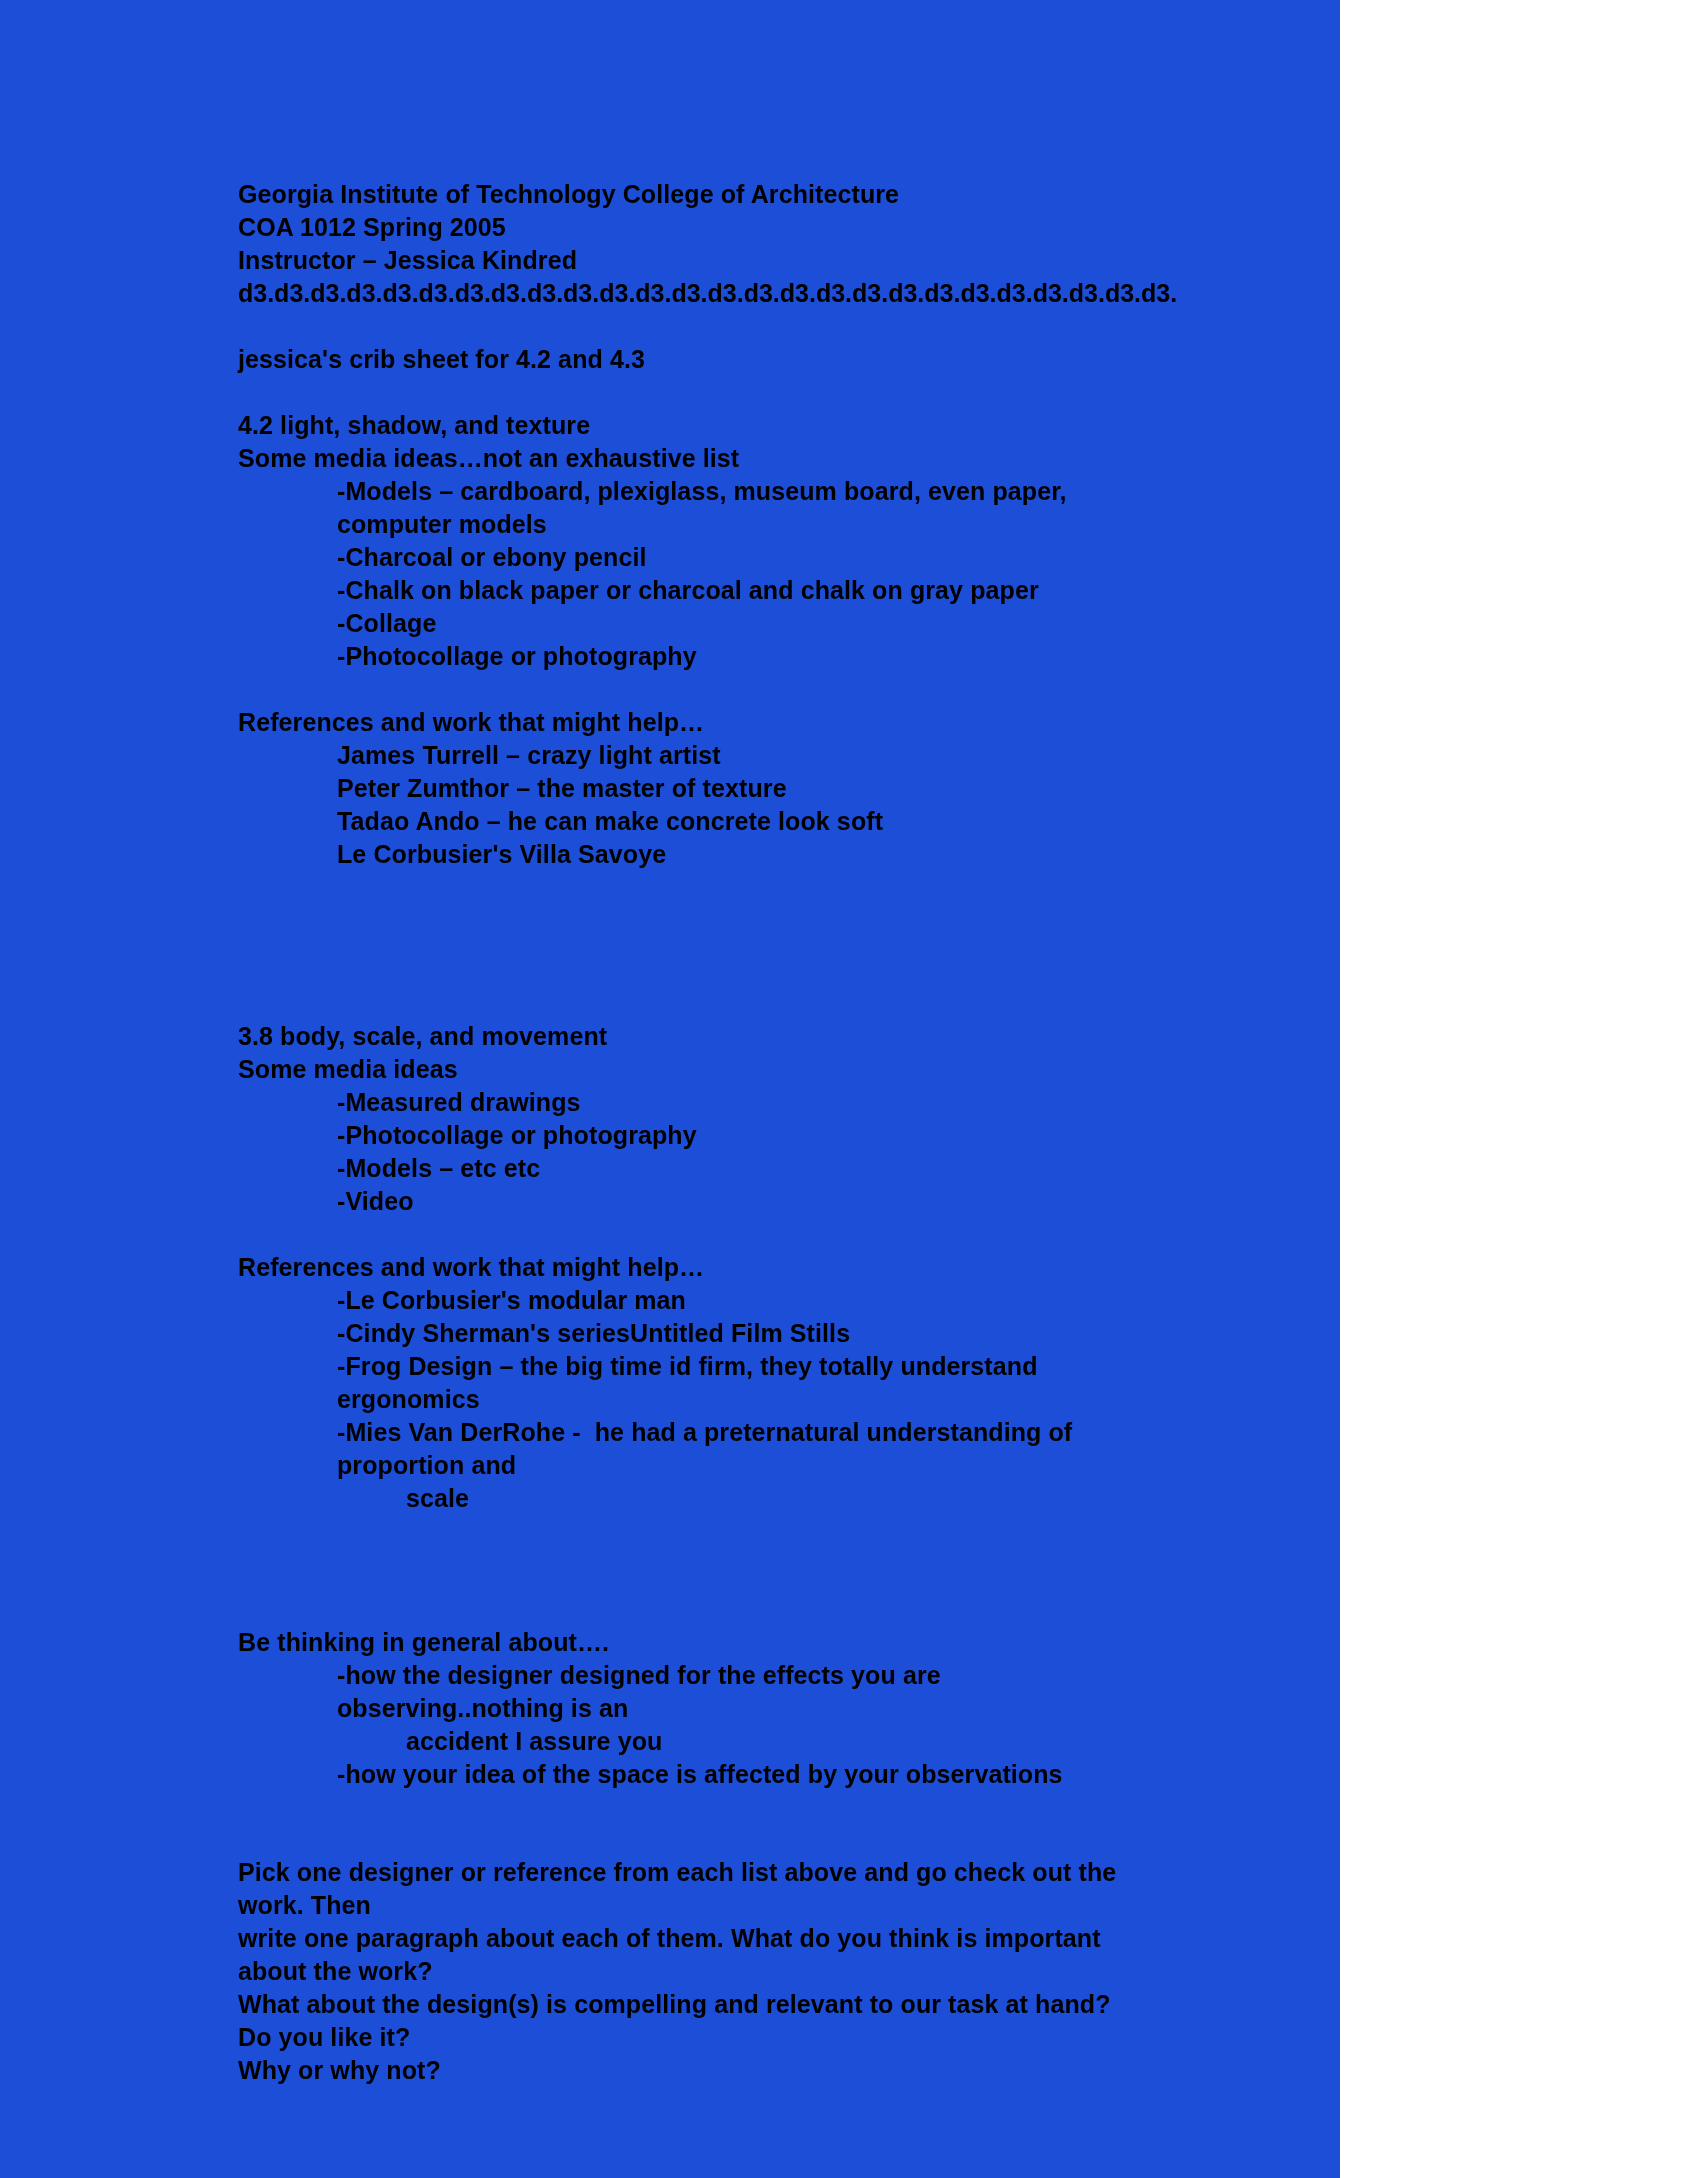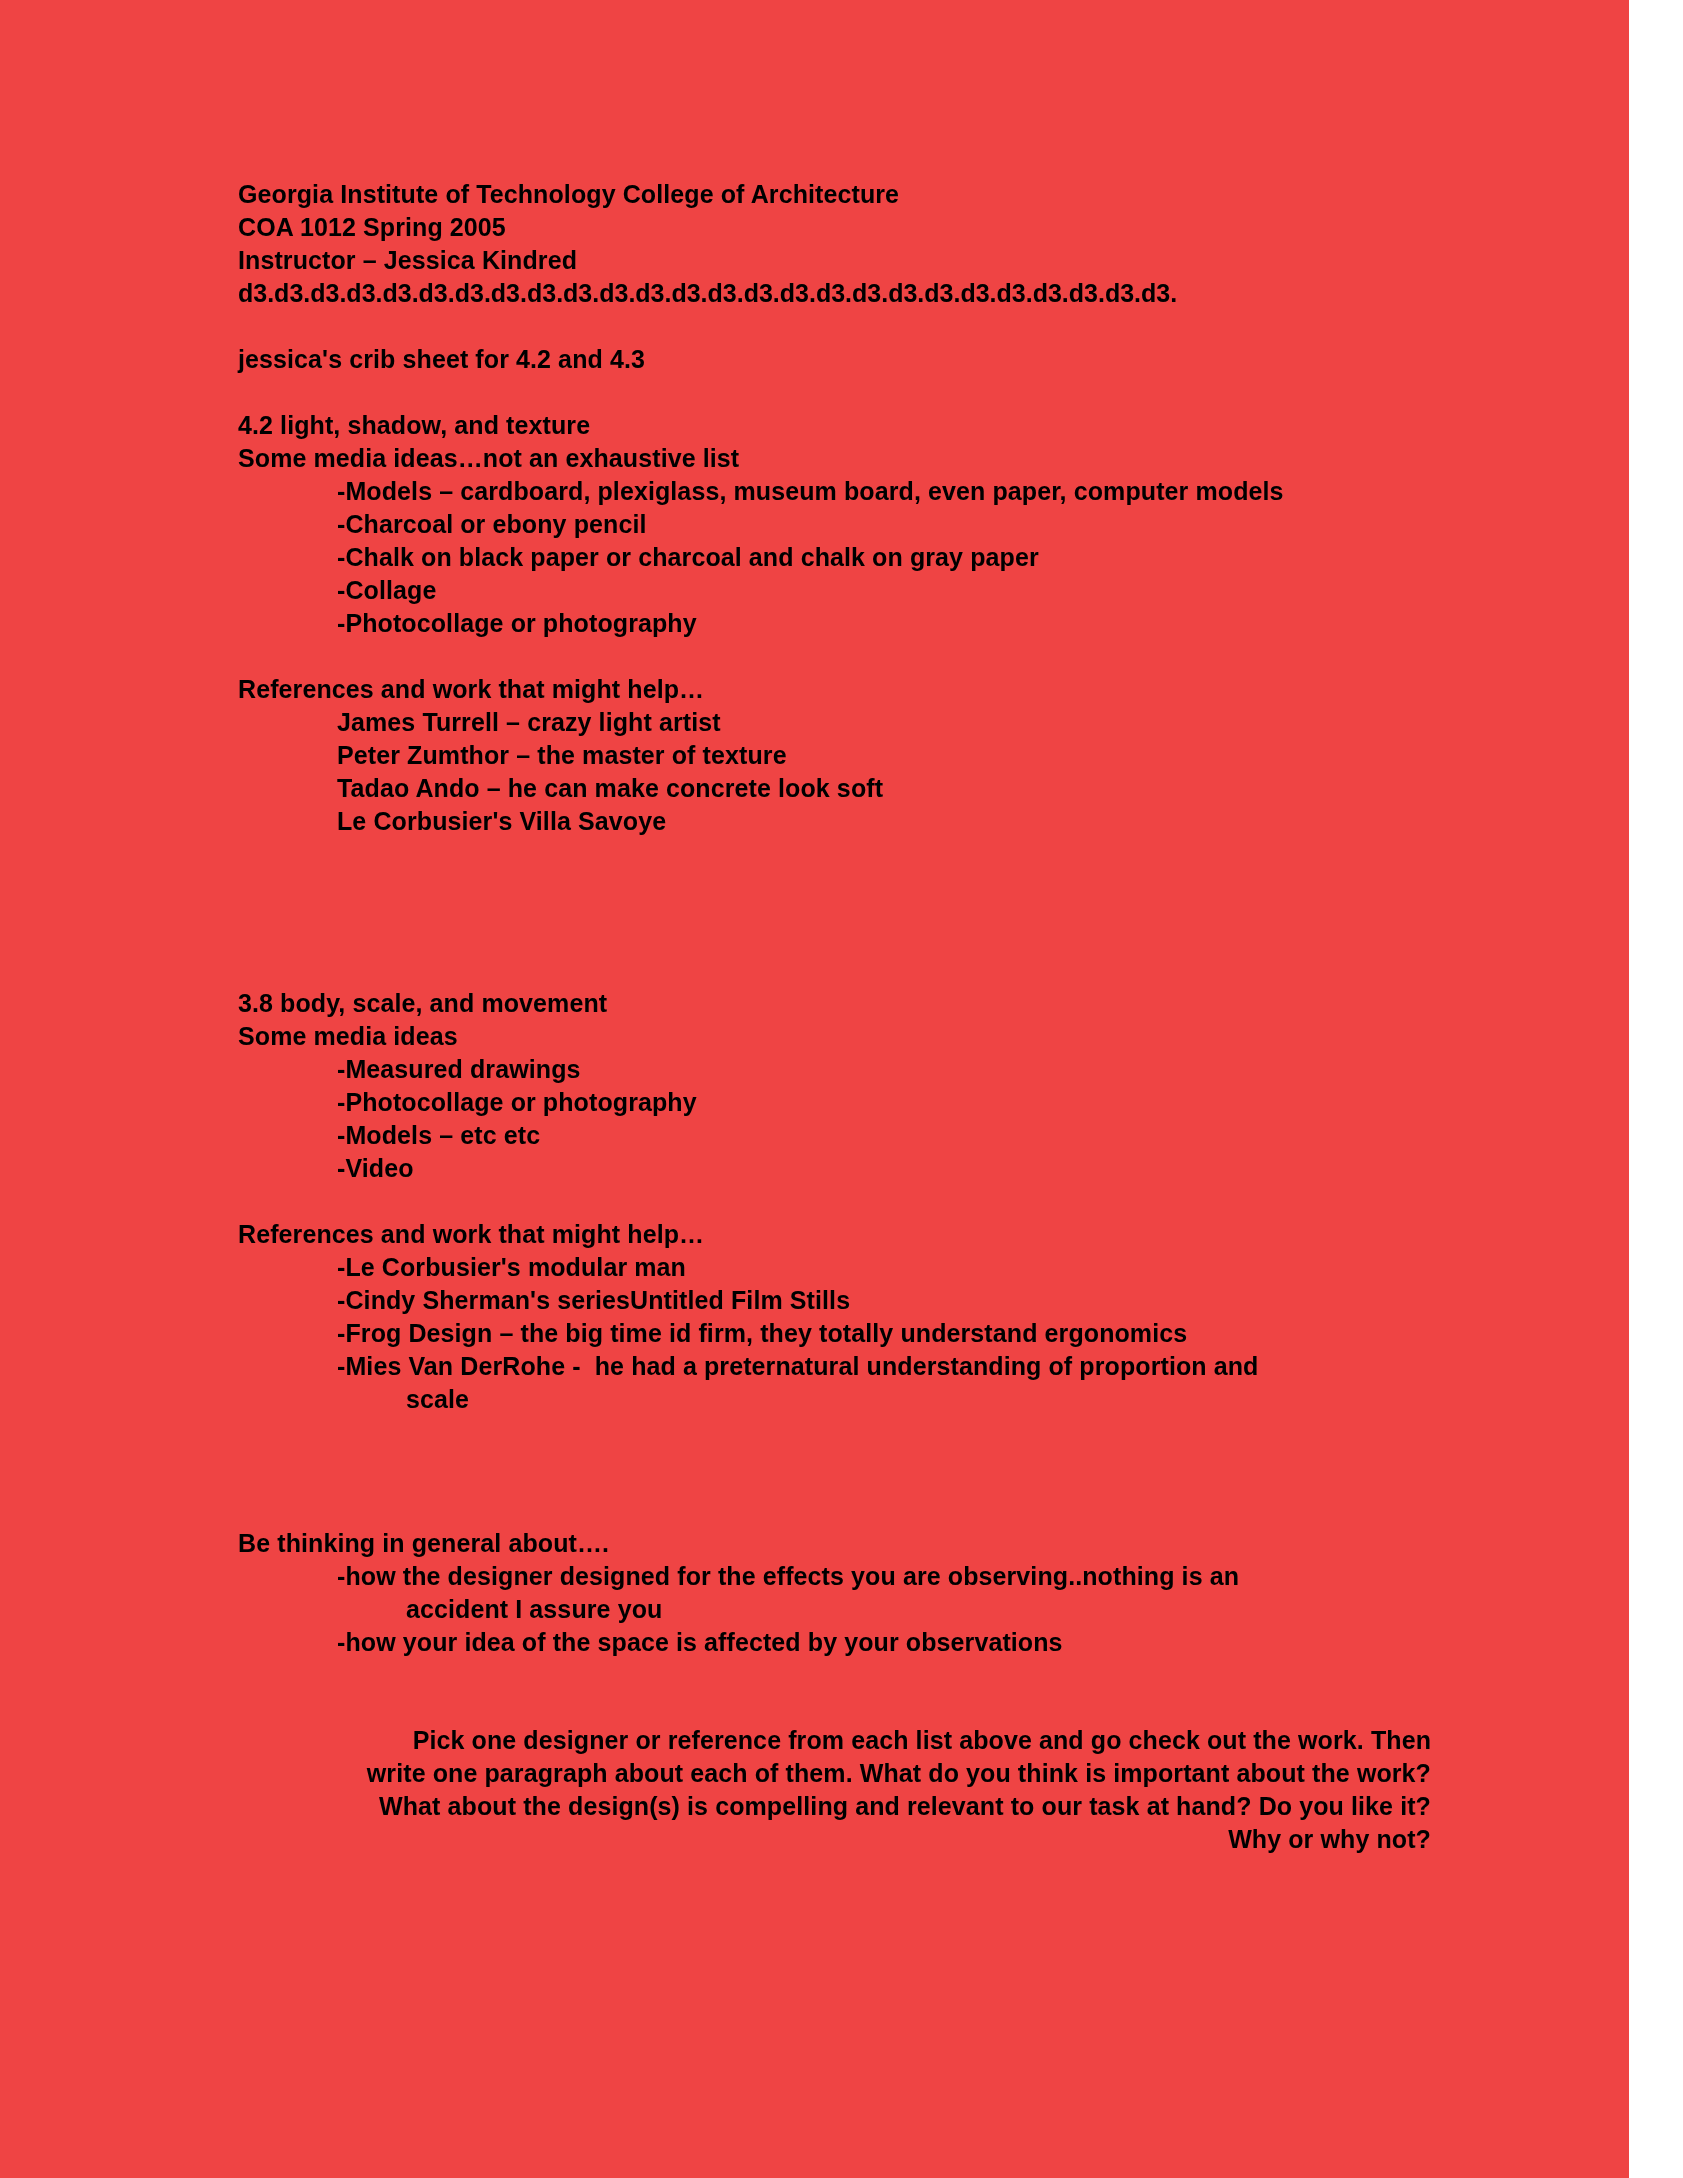--- a/index.html
+++ b/index.html
@@ -10,23 +10,23 @@
   }
   body {
     width: 1683px;
     height: 2178px;
     font-family: "Liberation Sans", sans-serif;
     color: #000000;
     -webkit-font-smoothing: none;
   }
   .page {
     position: relative;
-    width: 1629px;
+    width: 1340px;
     height: 2178px;
-    background: #ef4444;
+    background: #1d4ed8;
     box-sizing: border-box;
     padding: 178px 198px 0 238px;
   }
   .doc {
     font-size: 25px;
     line-height: 33px;
     font-weight: 700;
     letter-spacing: 0.1px;
   }
   .line {
@@ -40,21 +40,20 @@
   .gap-md { height: 111px; }
   .gap-sm { height: 65px; }
   .indent-1 { padding-left: 99px; }
   .indent-cont { padding-left: 168px; }
   .dseq {
     letter-spacing: 0px;
     white-space: nowrap;
   }
   .para {
     max-width: 1203px;
-    text-align: right;
   }
 </style>
 </head>
 <body>
 
 <div class="page">
   <div class="doc">
 
     <p class="line">Georgia Institute of Technology College of Architecture</p>
     <p class="line">COA 1012 Spring 2005</p>

